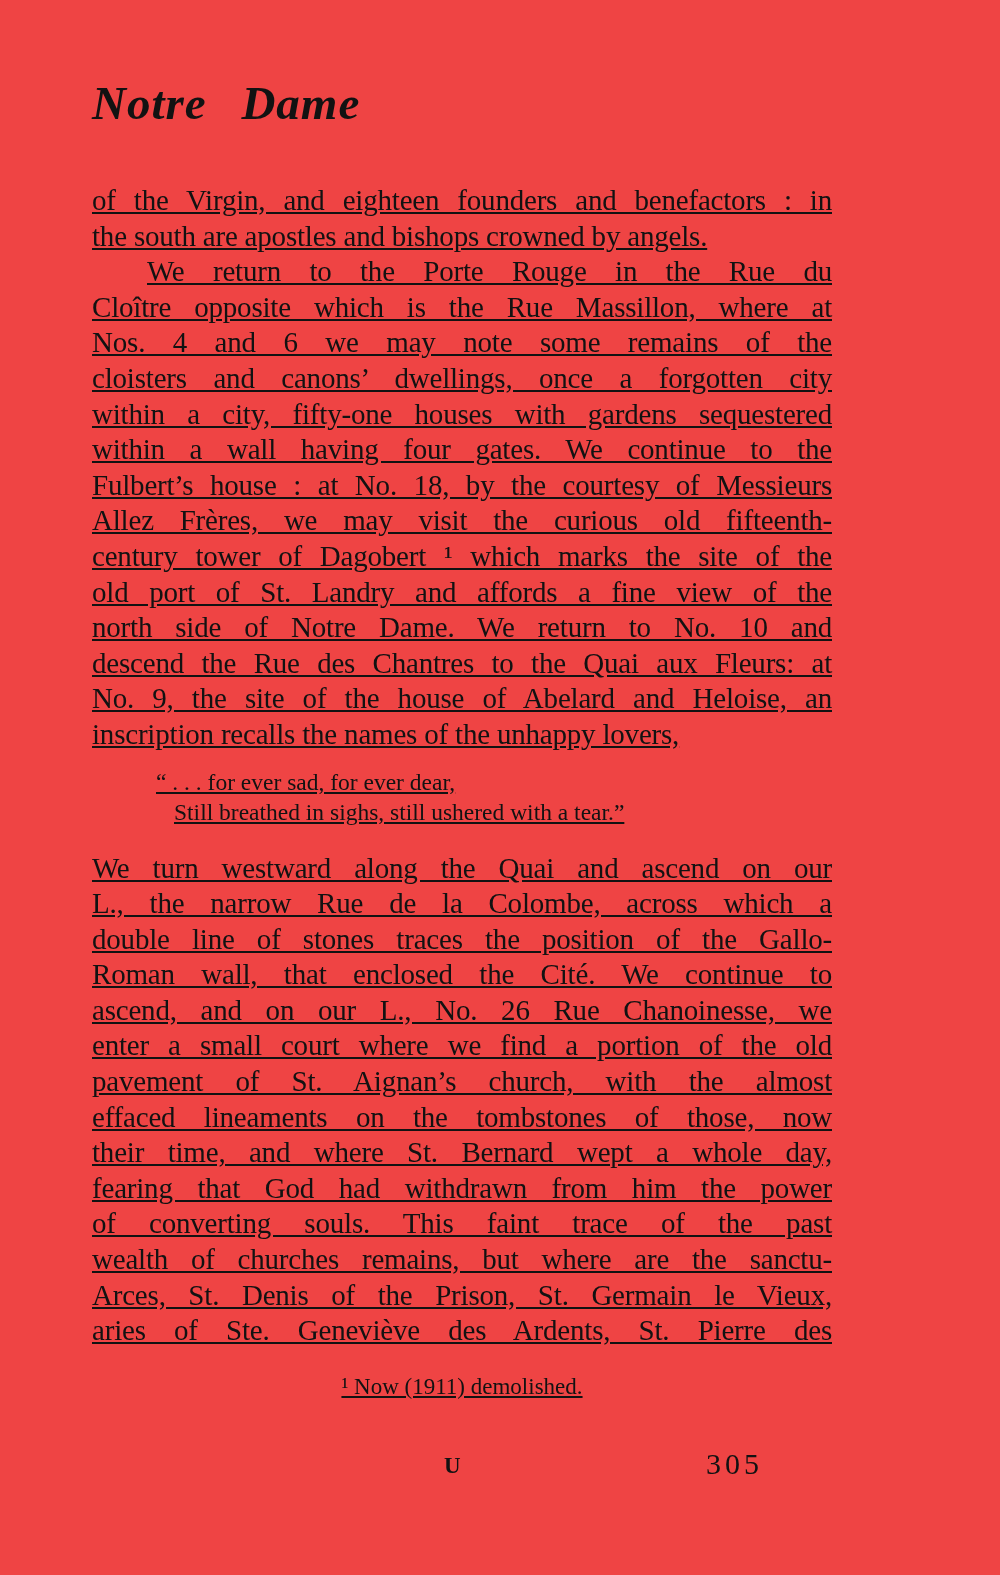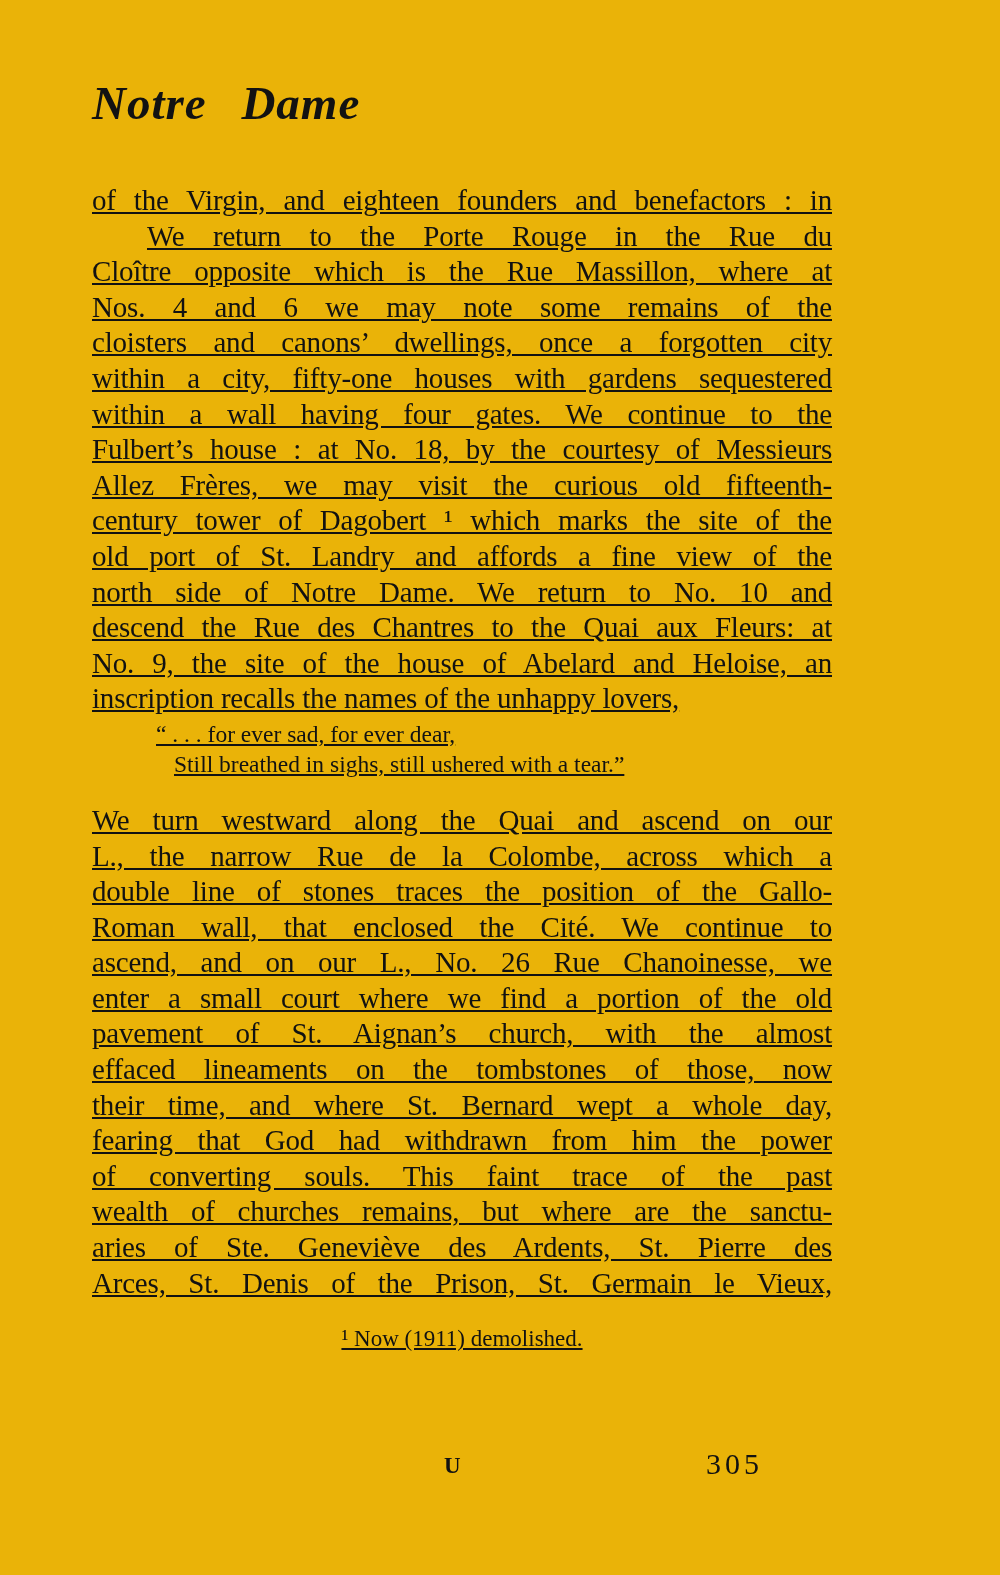--- a/index.html
+++ b/index.html
@@ -1,34 +1,34 @@
 <!DOCTYPE html>
 <html><head>
 <meta charset="utf-8">
 <style>
   html, body { margin:0; padding:0; background:#ffffff; }
   .page {
-    position:relative; width:1000px; height:1575px; background:#eab308;
+    position:relative; width:1000px; height:1575px; background:#ef4444;
     font-family:"Liberation Serif","DejaVu Serif",serif; color:#121212;
     overflow:hidden;
   }
   .title {
     position:absolute; left:92px; top:76px;
     font-size:47px; font-style:italic; font-weight:bold;
     letter-spacing:1px; word-spacing:22px;
   }
   .textcol {
     position:absolute; left:92px; top:183px; width:740px;
     font-size:29px; line-height:35.6px; letter-spacing:-0.2px;text-decoration:underline;
   }
   .para .tline { text-align:justify; text-align-last:justify; }
   .para .tline.short { text-align-last:left; }
   .para .tline.indent { text-indent:55px; }
   .quote {
-    margin-top:2px; padding-left:64px;
+    margin-top:14px; padding-left:64px;
     font-size:23.5px; line-height:30px; letter-spacing:0;
   }
   .quote .tline { text-align:left; text-align-last:left; }
   .quote .tline + .tline { padding-left:18px; }
   .para.p3 { margin-top:24px; }
   .footnote {
     margin-top:20px; font-size:23px; text-align:center; letter-spacing:0;
   }
   .sig {
     position:absolute; left:444px; top:1453px;
@@ -43,20 +43,21 @@
 <body>
 
 <div class="page">
 
   <div class="title">Notre Dame</div>
 
   <div class="textcol">
 
     <div class="para p1">
         <div class="tline">of the Virgin, and eighteen founders and benefactors : in</div>
+        <div class="tline short">the south are apostles and bishops crowned by angels.</div>
       </div>
 
     <div class="para p2">
         <div class="tline indent">We return to the Porte Rouge in the Rue du</div>
         <div class="tline">Cloître opposite which is the Rue Massillon, where at</div>
         <div class="tline">Nos. 4 and 6 we may note some remains of the</div>
         <div class="tline">cloisters and canons’ dwellings, once a forgotten city</div>
         <div class="tline">within a city, fifty-one houses with gardens sequestered</div>
         <div class="tline">within a wall having four gates. We continue to the</div>
         <div class="tline">Fulbert’s house : at No. 18, by the courtesy of Messieurs</div>
@@ -80,22 +81,22 @@
         <div class="tline">double line of stones traces the position of the Gallo-</div>
         <div class="tline">Roman wall, that enclosed the Cité. We continue to</div>
         <div class="tline">ascend, and on our L., No. 26 Rue Chanoinesse, we</div>
         <div class="tline">enter a small court where we find a portion of the old</div>
         <div class="tline">pavement of St. Aignan’s church, with the almost</div>
         <div class="tline">effaced lineaments on the tombstones of those, now</div>
         <div class="tline">their time, and where St. Bernard wept a whole day,</div>
         <div class="tline">fearing that God had withdrawn from him the power</div>
         <div class="tline">of converting souls. This faint trace of the past</div>
         <div class="tline">wealth of churches remains, but where are the sanctu-</div>
+        <div class="tline">Arces, St. Denis of the Prison, St. Germain le Vieux,</div>
         <div class="tline">aries of Ste. Geneviève des Ardents, St. Pierre des</div>
-        <div class="tline">Arces, St. Denis of the Prison, St. Germain le Vieux,</div>
       </div>
 
     <div class="footnote">¹ Now (1911) demolished.</div>
 
   </div>
 
   <div class="sig">U</div>
 
   <div class="pagenum">305</div>
 

